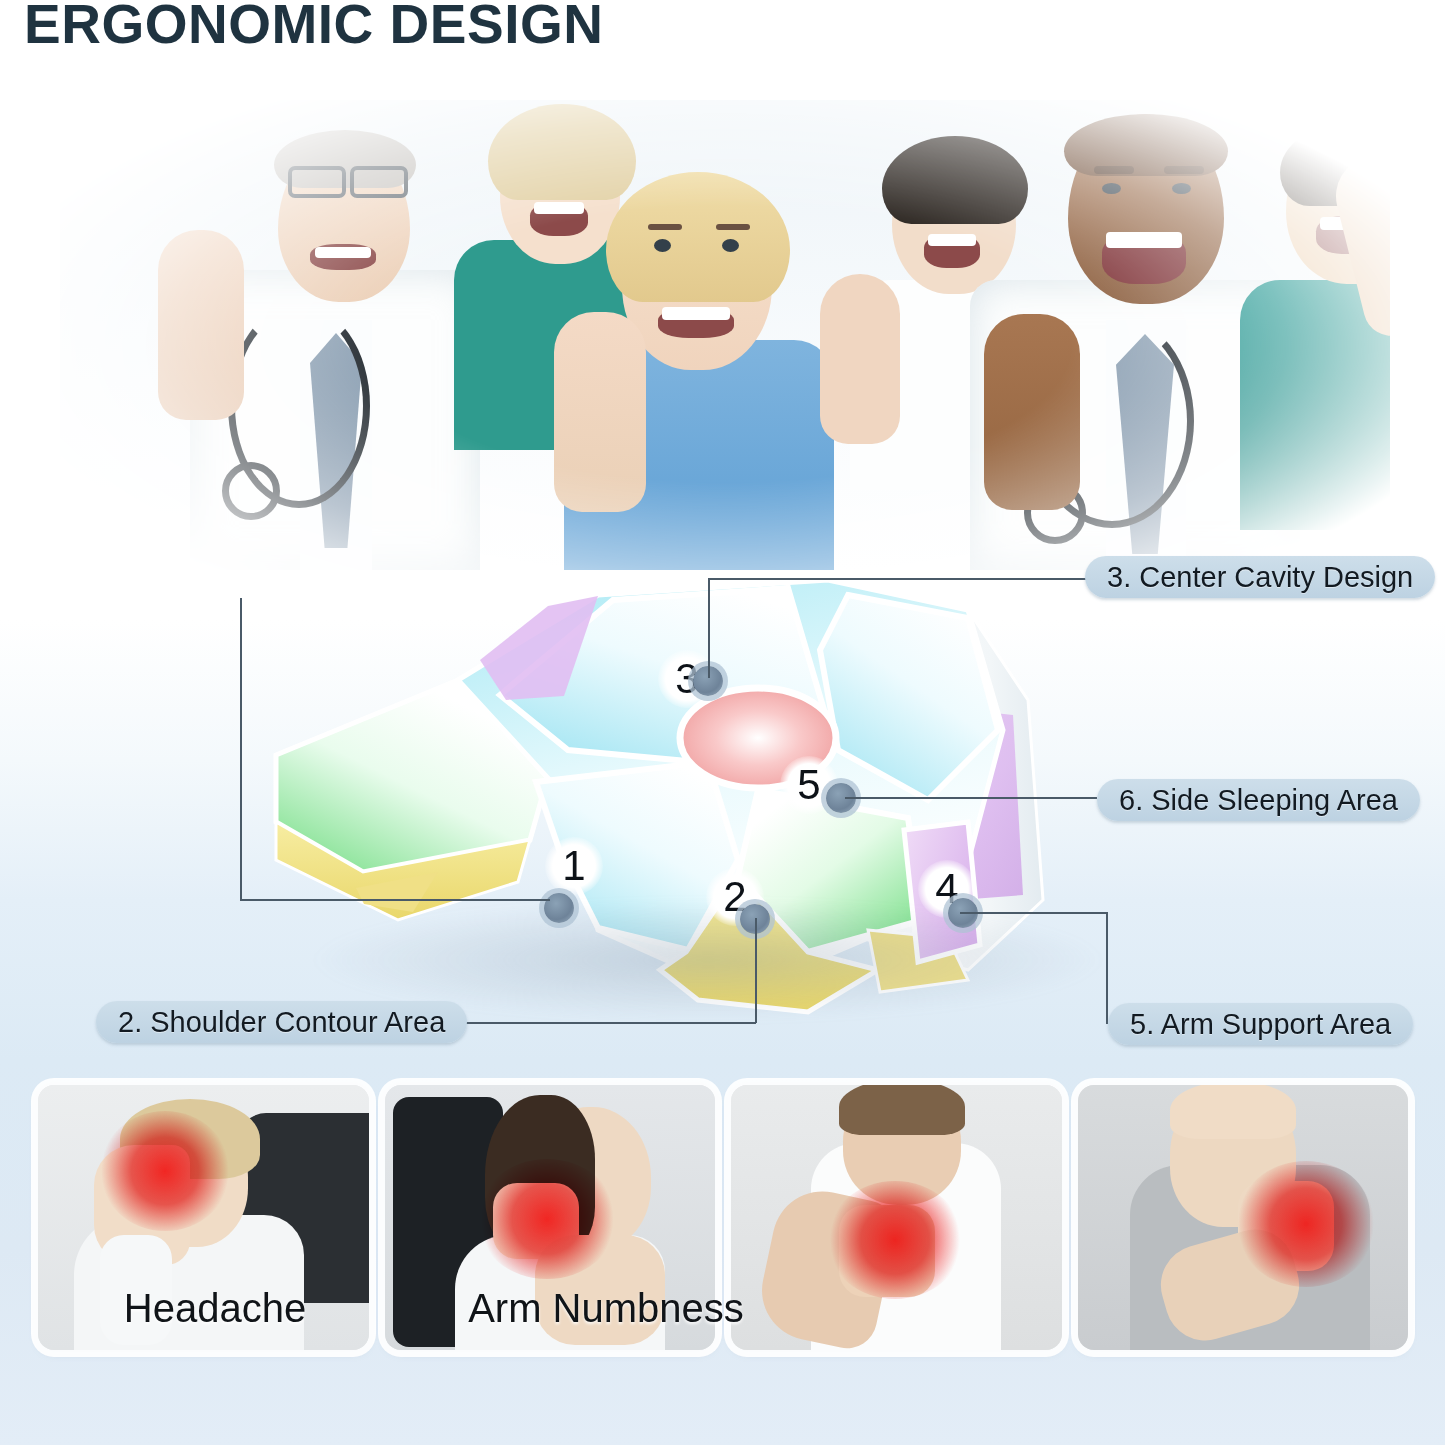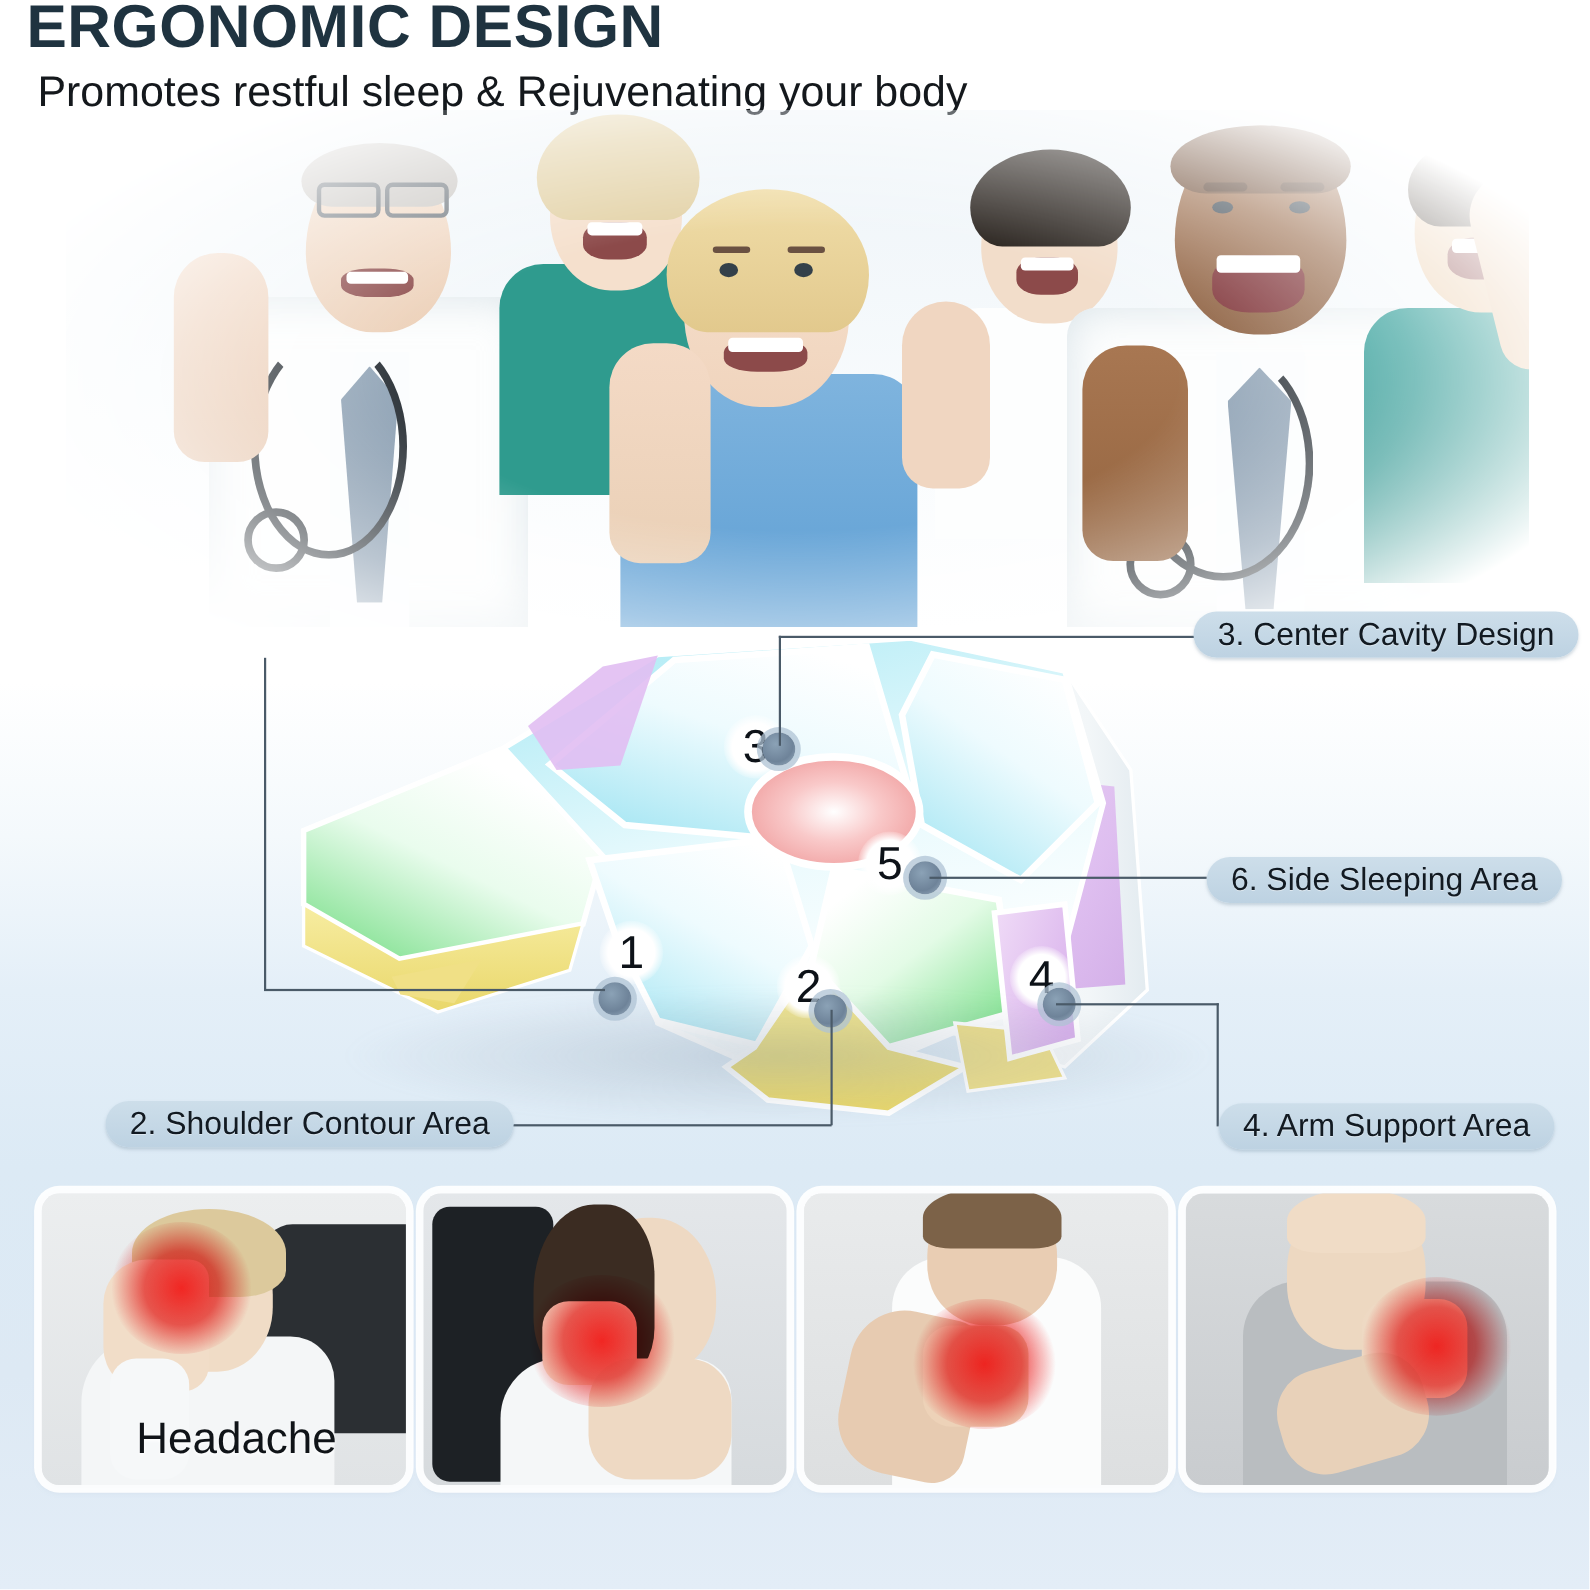--- a/index.html
+++ b/index.html
@@ -112,21 +112,20 @@
     text-shadow:0 2px 3px rgba(255,255,255,.9);
   }
   .silh{position:absolute;border-radius:50%;}
 </style>
 </head>
 <body>
 
 <div class="page">
 
   <div class="title">ERGONOMIC DESIGN</div>
-  <div class="subtitle">Promotes restful sleep &amp; Rejuvenating your body</div>
 
   <div class="docs">
     <div class="bgwash"></div>
 
     <div class="person" style="left:110px;bottom:0;width:330px;height:470px;">
       <div class="coat" style="left:20px;width:290px;height:300px;"></div>
       <div style="position:absolute;left:130px;bottom:0;width:72px;height:250px;background:#fbfdfe;"></div>
       <div class="tie" style="left:140px;bottom:22px;width:52px;height:215px;"></div>
       <div class="steth" style="left:58px;bottom:62px;width:128px;height:190px;"></div>
       <div style="position:absolute;left:52px;bottom:50px;width:44px;height:44px;border:7px solid #2b3238;border-radius:50%;"></div>
@@ -297,21 +296,21 @@
 
   <div class="line v" style="left:755px;top:918px;height:105px;"></div>
   <div class="line h" style="left:440px;top:1022px;width:316px;"></div>
 
   <div class="line h" style="left:960px;top:912px;width:148px;"></div>
   <div class="line v" style="left:1106px;top:912px;height:112px;"></div>
 
   <div class="lbl" style="left:1085px;top:556px;">3. Center Cavity Design</div>
   <div class="lbl" style="left:1097px;top:779px;">6. Side Sleeping Area</div>
   <div class="lbl" style="left:96px;top:1001px;">2. Shoulder Contour Area</div>
-  <div class="lbl" style="left:1108px;top:1003px;">4. Arm Support Area</div>
+  <div class="lbl" style="left:1108px;top:1003px;">5. Arm Support Area</div>
 
   <div class="cards">
 
     <div class="card">
       <div class="scene" style="background:linear-gradient(to bottom,#eceeef,#e0e3e5);"></div>
       <div class="silh" style="left:200px;top:28px;width:140px;height:190px;background:#2b2f33;border-radius:28px 10px 10px 28px;"></div>
       <div class="silh" style="left:36px;top:130px;width:230px;height:150px;background:#f4f6f7;border-radius:60px 40px 0 0;"></div>
       <div class="silh" style="left:90px;top:22px;width:120px;height:140px;background:#f0dcc6;border-radius:50% 50% 42% 42%;"></div>
       <div class="silh" style="left:82px;top:14px;width:140px;height:80px;background:#dcc99c;border-radius:50% 50% 30% 30%;"></div>
       <div class="silh" style="left:56px;top:60px;width:96px;height:120px;background:#f1ddc8;border-radius:40px 18px 24px 40px;"></div>
@@ -346,15 +345,16 @@
       <div class="silh" style="left:92px;top:2px;width:126px;height:140px;background:#edd8c1;border-radius:48% 48% 42% 42%;"></div>
       <div class="silh" style="left:92px;top:-4px;width:126px;height:58px;background:#f0dcc6;border-radius:50% 50% 24% 24%;"></div>
       <div class="silh" style="left:160px;top:96px;width:96px;height:90px;background:#eed9c3;border-radius:26px;"></div>
       <div class="silh" style="left:84px;top:152px;width:136px;height:96px;background:#e8d1b9;border-radius:40px;transform:rotate(-16deg);"></div>
       <div class="pain" style="left:158px;top:76px;width:140px;height:126px;"></div>
     </div>
   </div>
 
   <div class="captions">
     <div class="cap">Headache</div>
+    <div class="cap">Arm Numbness</div>
   </div>
 
 </div>
 
 </body></html>

